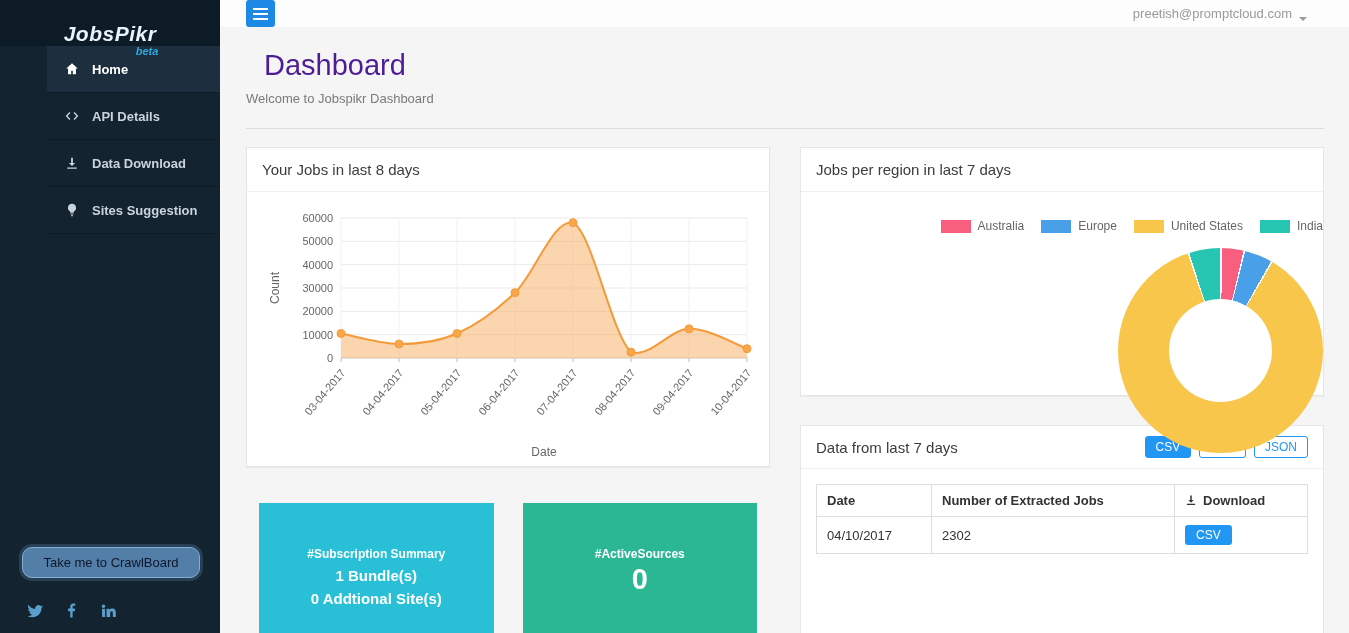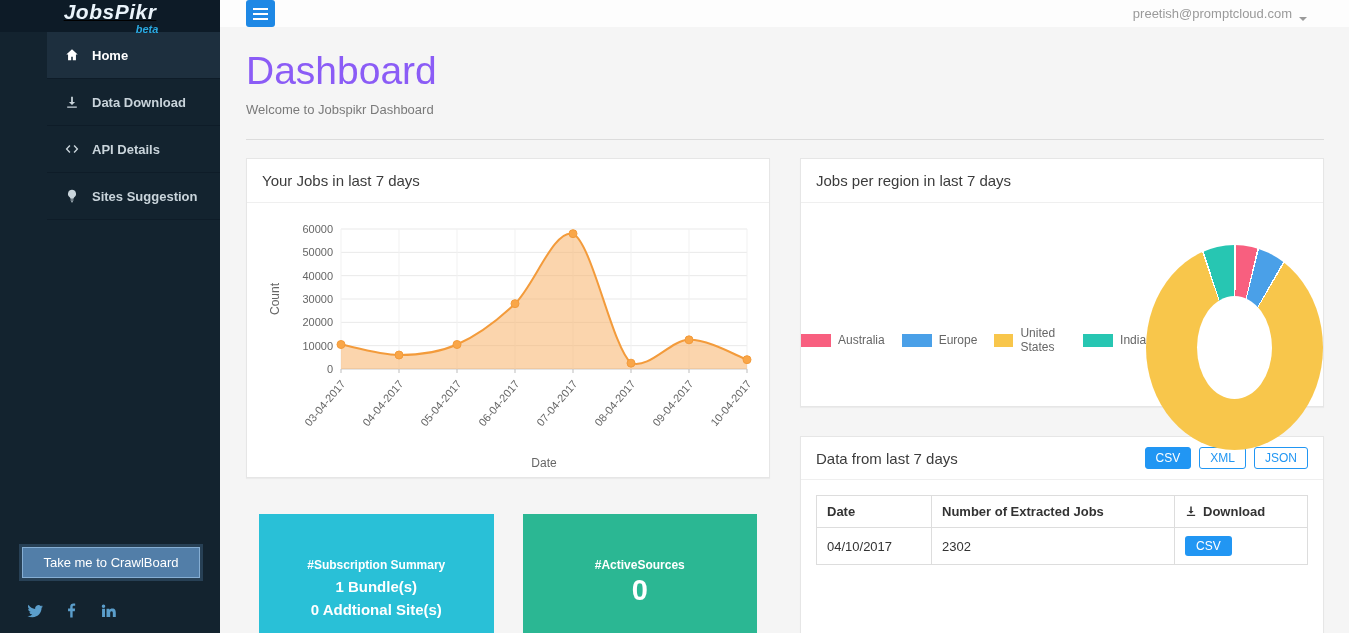--- a/index.html
+++ b/index.html
@@ -2,64 +2,64 @@
 <html><head>
 <meta charset="utf-8">
 <style>
   * { margin:0; padding:0; box-sizing:border-box; }
   html,body { width:1349px; height:633px; overflow:hidden; }
   body { font-family:"Liberation Sans", sans-serif; background:#f5f5f5; }
   .app { display:flex; width:100%; height:100%; }
 
   
   .sidebar { width:220px; min-width:220px; background:#13232f; display:flex; flex-direction:column; }
-  .logo { height:32px; background:#0d1b27; display:flex; align-items:flex-start; justify-content:center;text-decoration:underline; }
+  .logo { height:46px; background:#0d1b27; display:flex; align-items:flex-end; justify-content:center; }
   .logo-inner { position:relative; }
   .brand { font-size:21px; font-weight:bold; font-style:italic; color:#eaf4fb; letter-spacing:.5px; }
   .beta { position:absolute; right:-2px; bottom:-11px; font-size:11px; font-style:italic; font-weight:bold; color:#2aa9e1;margin-left:36px; }
   .nav-item { display:flex; align-items:center; height:47px; padding:0 18px; color:#c9d4db; font-size:13px; font-weight:bold; text-decoration:none; border-bottom:1px solid #0e1c28; cursor:pointer;margin-left:47px; }
   .nav-item.active { background:#1d2f3e; color:#ffffff; }
   .nav-icon { width:17px; height:15px; margin-right:10px; display:inline-flex; align-items:center; }
   .nav-icon svg { width:14px; height:14px; fill:currentColor; }
   .sidebar-bottom { margin-top:auto; padding:18px 18px 14px 22px; }
-  .crawlboard { display:block; width:178px; height:31px; background:#527ea8; color:#ffffff; border:1px solid #86aed3; border-radius:0; font-size:13px; font-family:inherit; cursor:pointer; box-shadow:0 0 0 3px rgba(100,150,200,.25); }
+  .crawlboard { display:block; width:178px; height:31px; background:#527ea8; color:#0f172a; border:1px solid #86aed3; border-radius:10px; font-size:13px; font-family:inherit; cursor:pointer; box-shadow:0 0 0 3px rgba(100,150,200,.25); }
   .social { display:flex; gap:20px; margin-top:24px; padding-left:4px; }
   .social a { display:inline-flex; cursor:pointer; }
   .social svg { width:17px; height:17px; fill:#5b9ecb; }
 
   
   .main { flex:1; display:flex; flex-direction:column; min-width:0; }
   .topbar { height:46px; background:#fdfdfd; display:flex; align-items:center; justify-content:space-between; padding:0 42px 0 26px; }
   .hamburger { width:29px; height:27px; background:#1e88e5; border:none; border-radius:3px; display:flex; flex-direction:column; justify-content:center; align-items:center; gap:3px; cursor:pointer; }
   .hamburger span { display:block; width:15px; height:2px; background:#fff; }
   .user { color:#9a9a9a; font-size:13px; display:flex; align-items:flex-end; gap:7px; cursor:pointer; }
   .caret { width:0; height:0; border-left:4px solid transparent; border-right:4px solid transparent; border-top:4px solid #9a9a9a; }
 
   
   .content { flex:1; padding:22px 25px 0 26px; }
-  .page-title { font-size:39px; color:#8b5cf6; font-weight:400; }
+  .page-title { font-size:29px; color:#4c1d95; font-weight:400;margin-left:18px; }
   .page-subtitle { font-size:13px; color:#7a7a7a; margin-top:9px; }
   .content hr { border:none; border-top:1px solid #dcdcdc; margin:22px 0 18px; }
   .grid { display:flex; gap:30px; }
   .col { flex:0 0 524px; width:524px; display:flex; flex-direction:column; }
   .card { background:#fff; border:1px solid #e6e6e6; box-shadow:0 1px 1px rgba(0,0,0,.04); }
   .card-header { padding:13px 15px; font-size:15px; color:#3c3c3c; border-bottom:1px solid #efefef; }
 
   
   .chart-card { height:320px; }
   .area-wrap { padding:6px 6px 0 6px; }
   #area-chart { width:508px; height:268px; display:block; }
   #area-chart text { font-family:"Liberation Sans",sans-serif; }
   #area-chart .tick  { font-size:11px; fill:#666; }
   #area-chart .xtick { font-size:11px; fill:#666; }
   #area-chart .axis-title { font-size:12px; fill:#666; }
 
   
   .donut-card { height:249px; }
-  .donut-body { padding-top:27px; display:flex; flex-direction:row; align-items:center; }
+  .donut-body { padding-top:27px; display:flex; flex-direction:column; align-items:flex-end; }
   .legend { display:flex; gap:17px; align-items:center; }
   .legend-item { display:flex; align-items:center; gap:7px; font-size:12px; color:#666; cursor:pointer; }
   .legend-swatch { width:30px; height:13px; display:inline-block; }
   .donut { width:205px; height:205px; border-radius:50%; margin-top:15px; position:relative; }
   .donut::after { content:""; position:absolute; inset:51px; background:#fff; border-radius:50%; }
 
   
   .mini-row { display:flex; gap:29px; margin:36px 13px 0 13px; }
   .mini-card { flex:1; height:162px; color:#fff; text-align:center; padding-top:44px; }
   .mini-title { font-size:12px; font-weight:bold; }
@@ -96,32 +96,32 @@
           <span class="nav-icon">
             <svg viewBox="0 0 16 16">
               <path d="M8 1.5 1.5 7.5h2V14h3.6v-4h1.8v4h3.6V7.5h2z"></path>
             </svg>
           </span>
           <span>Home</span>
         </a>
         <a class="nav-item">
           <span class="nav-icon">
             <svg viewBox="0 0 16 16">
-              <path d="M7 2h2v6h2.5L8 11.5 4.5 8H7zM2.5 13h11v1.6h-11z"></path>
+              <path d="M6.2 4.6 5 3.4.8 8 5 12.6l1.2-1.2L2.9 8zM9.8 4.6 11 3.4 15.2 8 11 12.6l-1.2-1.2L13.1 8z"></path>
             </svg>
           </span>
-          <span>Data Download</span>
+          <span>API Details</span>
         </a>
         <a class="nav-item">
           <span class="nav-icon">
             <svg viewBox="0 0 16 16">
-              <path d="M6.2 4.6 5 3.4.8 8 5 12.6l1.2-1.2L2.9 8zM9.8 4.6 11 3.4 15.2 8 11 12.6l-1.2-1.2L13.1 8z"></path>
+              <path d="M7 2h2v6h2.5L8 11.5 4.5 8H7zM2.5 13h11v1.6h-11z"></path>
             </svg>
           </span>
-          <span>API Details</span>
+          <span>Data Download</span>
         </a>
         <a class="nav-item">
           <span class="nav-icon">
             <svg viewBox="0 0 16 16">
               <path d="M8 1a4.6 4.6 0 0 0-2.6 8.4c.5.4.9 1 .9 1.6h3.4c0-.6.4-1.2.9-1.6A4.6 4.6 0 0 0 8 1zM6.3 12h3.4v1H6.3zM7 14h2v1H7z"></path>
             </svg>
           </span>
           <span>Sites Suggestion</span>
         </a>
       </nav>
@@ -161,21 +161,21 @@
     </header>
 
     <div class="content">
       <h1 class="page-title">Dashboard</h1>
       <p class="page-subtitle">Welcome to Jobspikr Dashboard</p>
       <hr>
 
       <div class="grid">
         <div class="col">
           <section class="card chart-card">
-            <div class="card-header">Your Jobs in last 7 days</div>
+            <div class="card-header">Your Jobs in last 8 days</div>
             <div class="card-body area-wrap">
               <svg id="area-chart" viewBox="0 0 508 268">
                   <line x1="88" y1="160" x2="494" y2="160" stroke="#c9c9c9" stroke-width="1"></line>
                   <text x="80" y="164" text-anchor="end" class="tick">0</text>
                   <line x1="88" y1="136.66666666666666" x2="494" y2="136.66666666666666" stroke="#e9e9e9" stroke-width="1"></line>
                   <text x="80" y="140.66666666666666" text-anchor="end" class="tick">10000</text>
                   <line x1="88" y1="113.33333333333334" x2="494" y2="113.33333333333334" stroke="#e9e9e9" stroke-width="1"></line>
                   <text x="80" y="117.33333333333334" text-anchor="end" class="tick">20000</text>
                   <line x1="88" y1="90" x2="494" y2="90" stroke="#e9e9e9" stroke-width="1"></line>
                   <text x="80" y="94" text-anchor="end" class="tick">30000</text>

